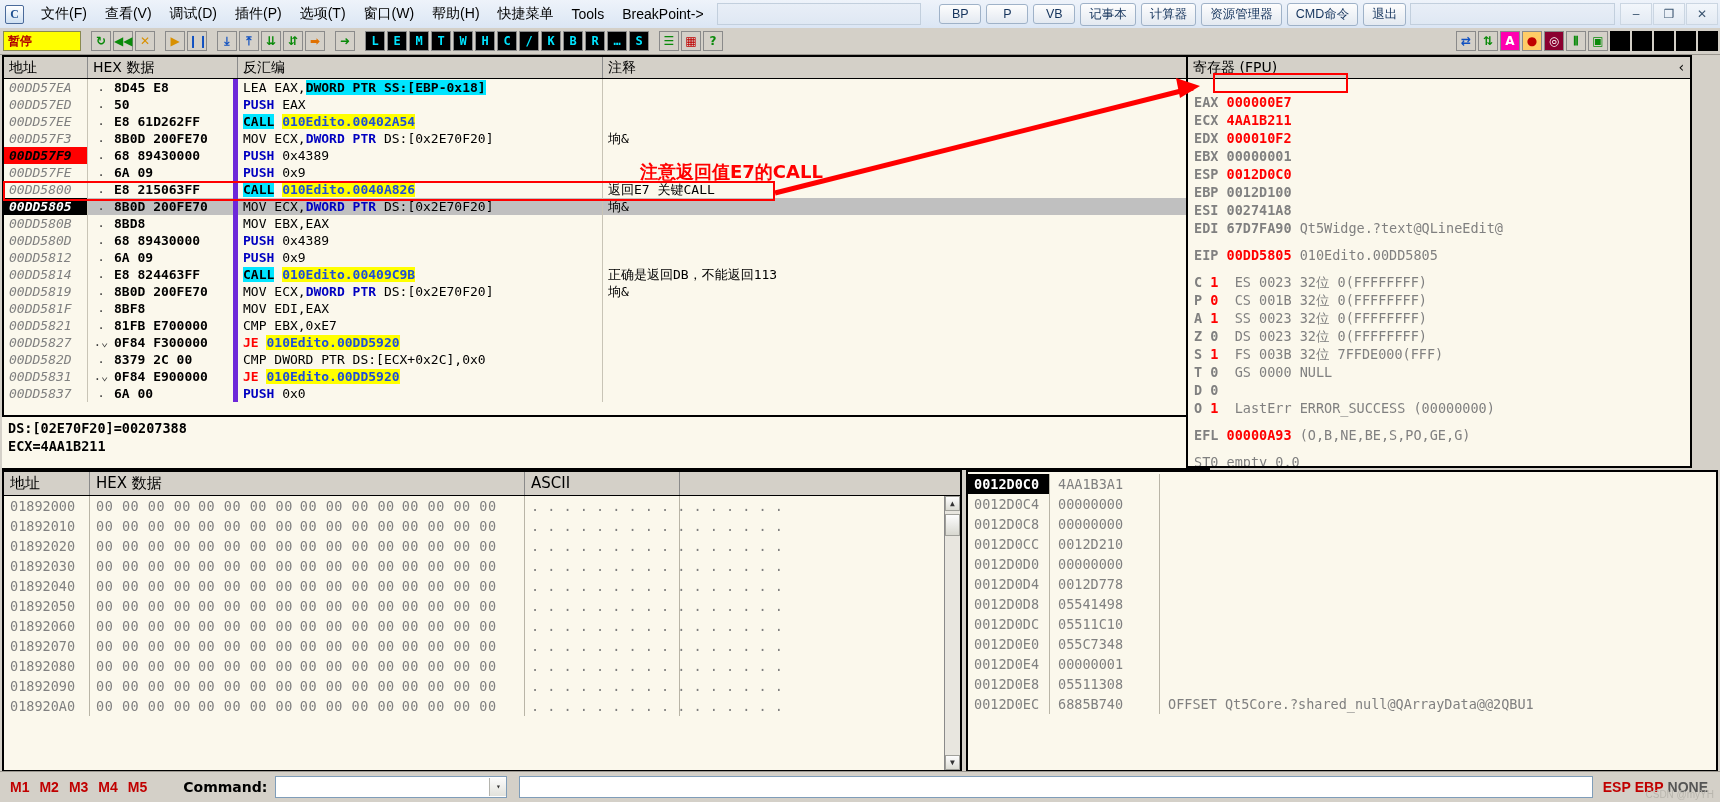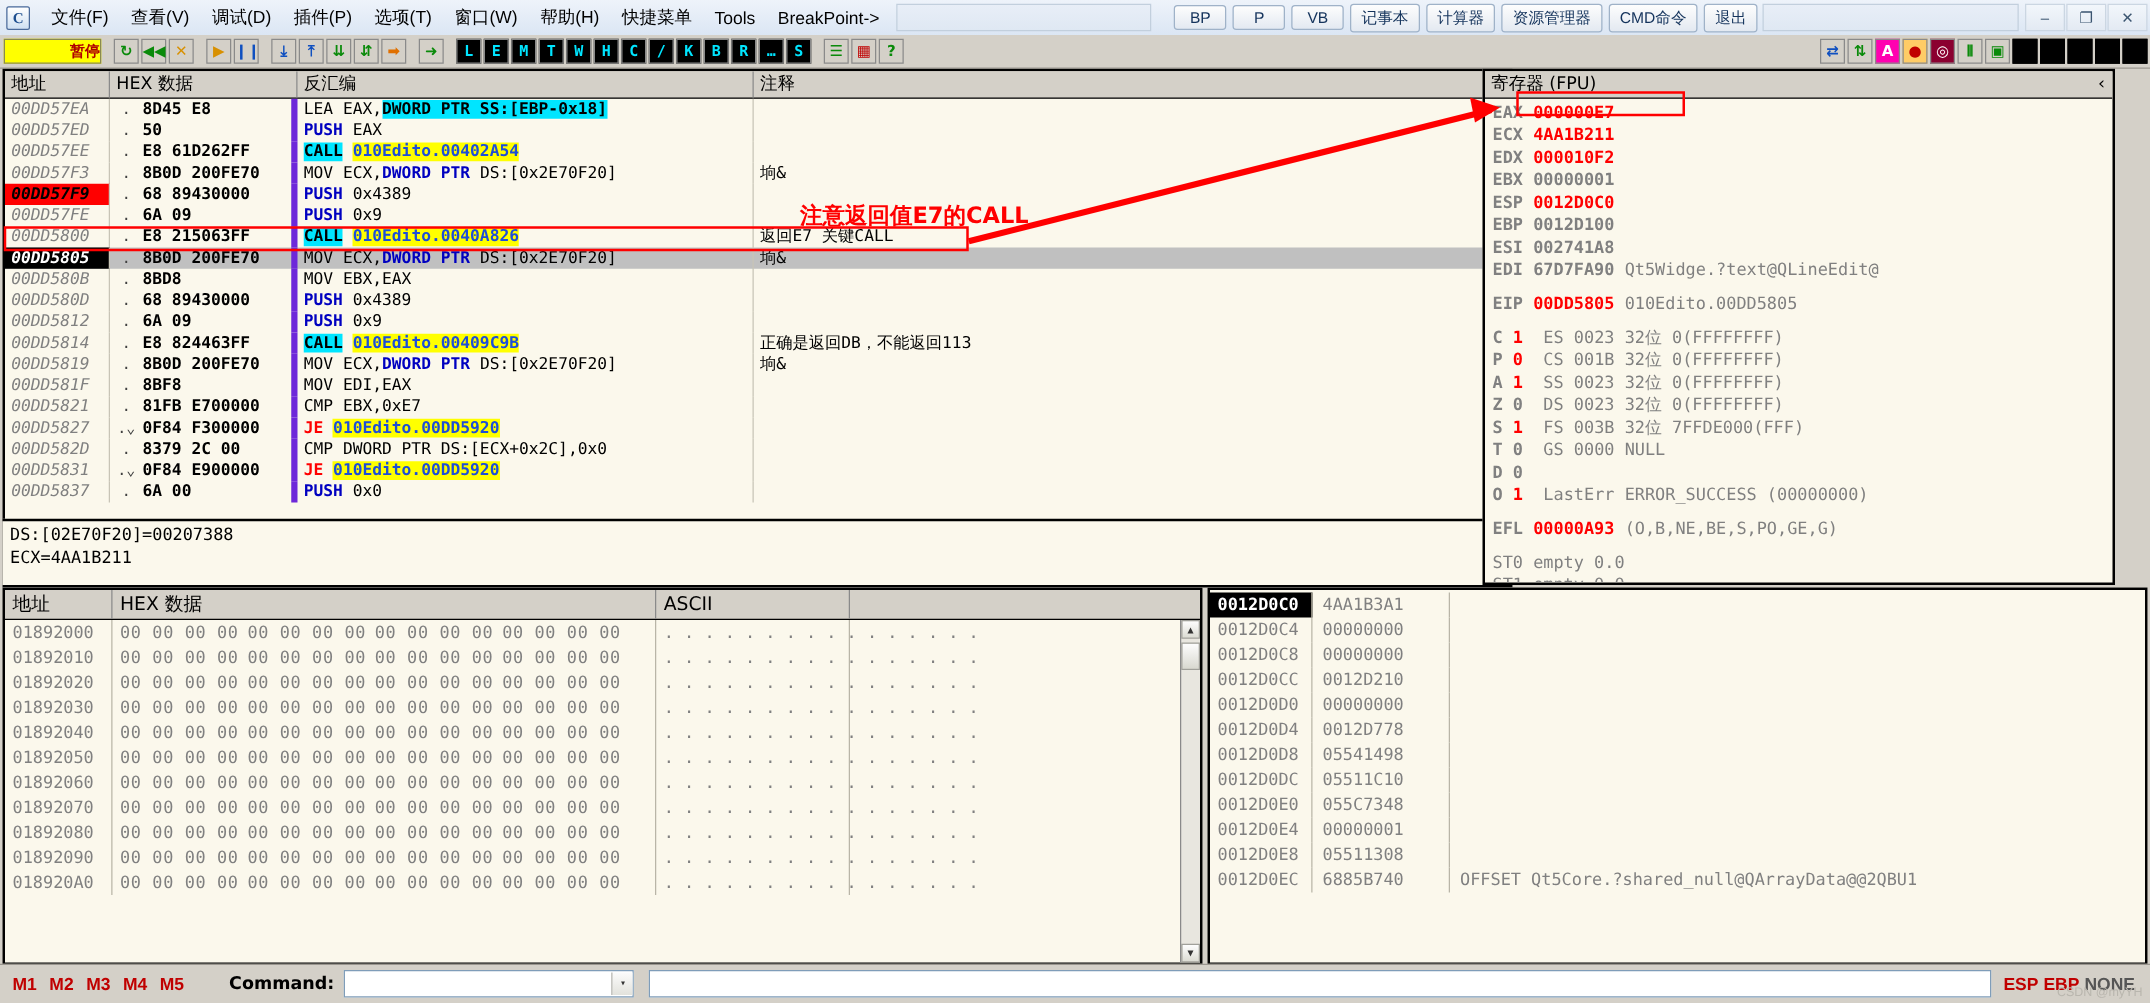--- a/index.html
+++ b/index.html
@@ -55,21 +55,20 @@
     position:absolute;left:0;top:28px;width:1720px;height:26px;
     background:#d4d0c8;border-bottom:1px solid #9a968f;
     display:flex;align-items:center;
   }
   .runstate{
     width:78px;height:20px;margin-left:3px;background:#ffff00;
     border:1px solid #8a8a50;
     color:#b00000;font-family:"Liberation Sans",sans-serif;
     font-size:12px;font-weight:bold;line-height:19px;padding-left:4px;
     box-sizing:border-box;
-    text-align:right;
   }
   .tbgroup{display:flex;align-items:center;margin-left:10px;gap:2px;}
   .ico{
     width:20px;height:20px;border:1px solid #8a8a8a;
     background:#d4d0c8;
     font-family:"DejaVu Sans",sans-serif;font-size:12px;font-weight:bold;
     text-align:center;line-height:18px;color:#000;
     box-sizing:border-box;
   }
   .ico.dk{background:#000;color:#00e5ff;font-family:"DejaVu Sans Mono",monospace;}
@@ -132,21 +131,21 @@
   .tgt{background:#ffff00;color:#1d4ed8;font-weight:bold;}
   .cyanop{background:#00e5ff;color:#000;font-weight:bold;}
   .plain{color:#000;}
 
   
   .infostrip{
     position:absolute;left:2px;top:415px;width:1204px;height:53px;
     background:#fbf8ec;border-top:2px solid #000;box-sizing:border-box;
     padding:2px 0 0 6px;
   }
-  .infostrip div{font-size:13.5px;font-weight:normal;color:#000;line-height:18px;}
+  .infostrip div{font-size:13.5px;font-weight:bold;color:#000;line-height:18px;}
 
   
   .vscroll{
     position:absolute;right:0;top:22px;width:16px;bottom:0;
     background:#e8e6df;border-left:1px solid #8a8a8a;box-sizing:border-box;
   }
   .vsb-up,.vsb-dn{
     position:absolute;left:0;width:15px;height:15px;
     background:linear-gradient(#fdfdfd,#dcdcd4);border:1px solid #a0a09a;
     box-sizing:border-box;text-align:center;font-size:8px;line-height:13px;color:#333;
@@ -163,21 +162,21 @@
     position:absolute;left:1186px;top:55px;width:506px;height:413px;
     background:#fbf8ec;border:2px solid #000;box-sizing:border-box;
     overflow:hidden;
   }
   .regs-title{
     height:22px;background:#d4d0c8;border-bottom:1px solid #000;
     font-family:"DejaVu Sans",sans-serif;font-size:14px;color:#000;
     line-height:21px;padding-left:5px;box-sizing:border-box;
     display:flex;justify-content:space-between;
   }
-  .regs-body{padding:2px 0 0 6px;}
+  .regs-body{padding:14px 0 0 6px;}
   .rline{height:18px;line-height:18px;font-size:13.5px;white-space:nowrap;color:#808080;}
   .rname{color:#808080;font-weight:bold;}
   .rval{color:#ff0000;font-weight:bold;}
   .rval-gray{color:#808080;font-weight:bold;}
   .rcomment{color:#808080;}
   .gap{height:9px;}
   .fbit-r{color:#ff0000;font-weight:bold;}
   .fbit-g{color:#808080;font-weight:bold;}
 
   

